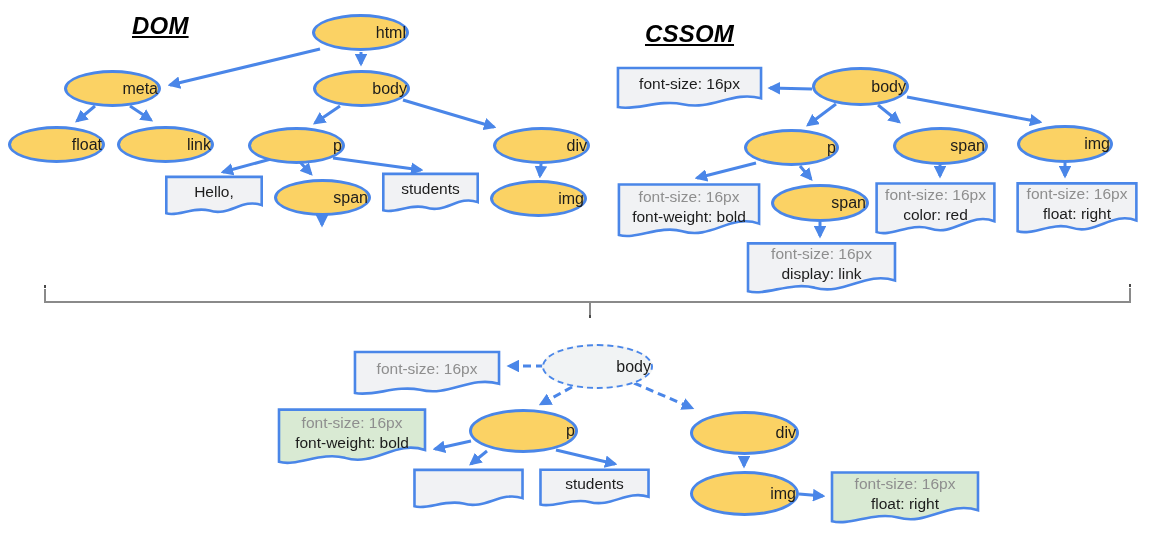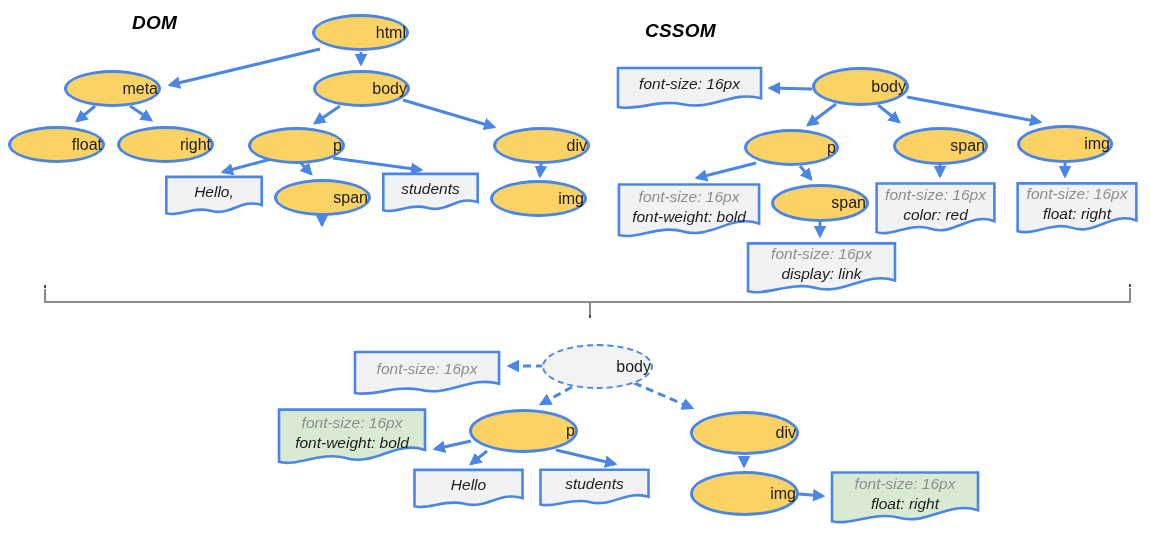--- a/index.html
+++ b/index.html
@@ -3,37 +3,37 @@
 <meta charset="utf-8">
 <title>DOM / CSSOM / Render Tree</title>
 <style>
   html,body{margin:0;padding:0;background:#ffffff;}
   .canvas{
     position:relative;width:1150px;height:537px;overflow:hidden;background:#ffffff;
     font-family:"Liberation Sans","DejaVu Sans",sans-serif;color:#1c1c1c;
   }
   .arrow-layer{position:absolute;left:0;top:0;width:1150px;height:537px;pointer-events:none;}
   .heading{
-    position:absolute;font-weight:bold;font-style:italic;font-size:19px;color:#000;
-    white-space:nowrap;letter-spacing:0.2px;
+    position:absolute;font-weight:bold;font-style:italic;font-size:24px;color:#000;
+    white-space:nowrap;letter-spacing:0.2px;text-decoration:underline;
   }
   .node{
     position:absolute;box-sizing:border-box;border:3px solid #4A86E8;background:#FBD264;
     border-radius:50%;display:flex;align-items:center;justify-content:flex-end;
     font-size:16px;color:#1c1c1c;
   }
   .node.render-root{background:#F1F3F4;border:2.5px dashed #4A86E8;}
   .doc{position:absolute;}
   .doc svg{position:absolute;left:0;top:0;width:100%;height:100%;overflow:visible;display:block;}
   .docpath{stroke:#4A86E8;stroke-width:2.6;fill:#F1F2F4;}
   .docpath.green{fill:#D9EAD3;}
   .doc-text{
     position:absolute;left:0;right:0;top:0;bottom:9px;
     display:flex;flex-direction:column;align-items:center;justify-content:center;
-    font-size:15.5px;line-height:1.28;text-align:center;white-space:nowrap;font-style:italic;
+    font-size:15.5px;line-height:1.28;text-align:center;white-space:nowrap;
   }
   .muted{color:#8E8E8E;}
   .arrow{stroke:#4A86E8;stroke-width:3;fill:none;}
   .arrow.dashed{stroke-dasharray:8 5;}
   .divider{stroke:#8A8A8A;stroke-width:2;fill:none;}
   .divider-cap{stroke:#4a4a4a;stroke-width:2;fill:none;}
 </style>
 </head>
 <body>
 
@@ -90,21 +90,21 @@
   <div class="node" style="left:64px;top:70px;width:97px;height:37px;">
       <span>meta</span>
     </div>
   <div class="node" style="left:313px;top:70px;width:97px;height:37px;">
       <span>body</span>
     </div>
   <div class="node" style="left:8px;top:126px;width:97px;height:37px;">
       <span>float</span>
     </div>
   <div class="node" style="left:117px;top:126px;width:97px;height:37px;">
-      <span>right</span>
+      <span>link</span>
     </div>
   <div class="node" style="left:248px;top:127px;width:97px;height:37px;">
       <span>p</span>
     </div>
   <div class="node" style="left:493px;top:127px;width:97px;height:37px;">
       <span>div</span>
     </div>
   <div class="node" style="left:274px;top:179px;width:97px;height:37px;">
       <span>span</span>
     </div>
@@ -213,21 +213,20 @@
       </svg>
     <div class="doc-text">
         <span class="muted">font-size: 16px</span>
         <span>font-weight: bold</span>
       </div>
   </div>
   <div class="doc" style="left:413px;top:468px;width:111px;height:42px;">
     <svg viewBox="0 0 150 46" preserveAspectRatio="none">
         <path class="docpath" vector-effect="non-scaling-stroke" d="M2,2 H148 V33 C118,25 98,46 68,39 C44,34 20,46 2,42 Z"></path>
       </svg>
-    <div class="doc-text">Hello</div>
   </div>
   <div class="doc" style="left:539px;top:468px;width:111px;height:40px;">
     <svg viewBox="0 0 150 46" preserveAspectRatio="none">
         <path class="docpath" vector-effect="non-scaling-stroke" d="M2,2 H148 V33 C118,25 98,46 68,39 C44,34 20,46 2,42 Z"></path>
       </svg>
     <div class="doc-text">students</div>
   </div>
   <div class="doc" style="left:830px;top:470px;width:150px;height:56px;">
     <svg viewBox="0 0 150 46" preserveAspectRatio="none">
         <path class="docpath green" vector-effect="non-scaling-stroke" d="M2,2 H148 V33 C118,25 98,46 68,39 C44,34 20,46 2,42 Z"></path>

